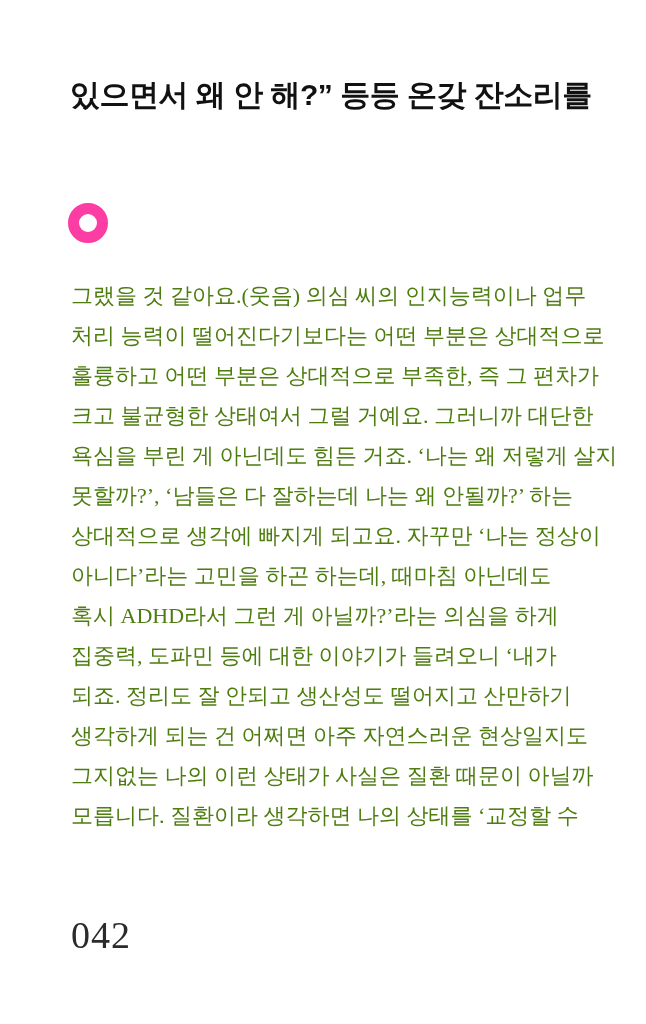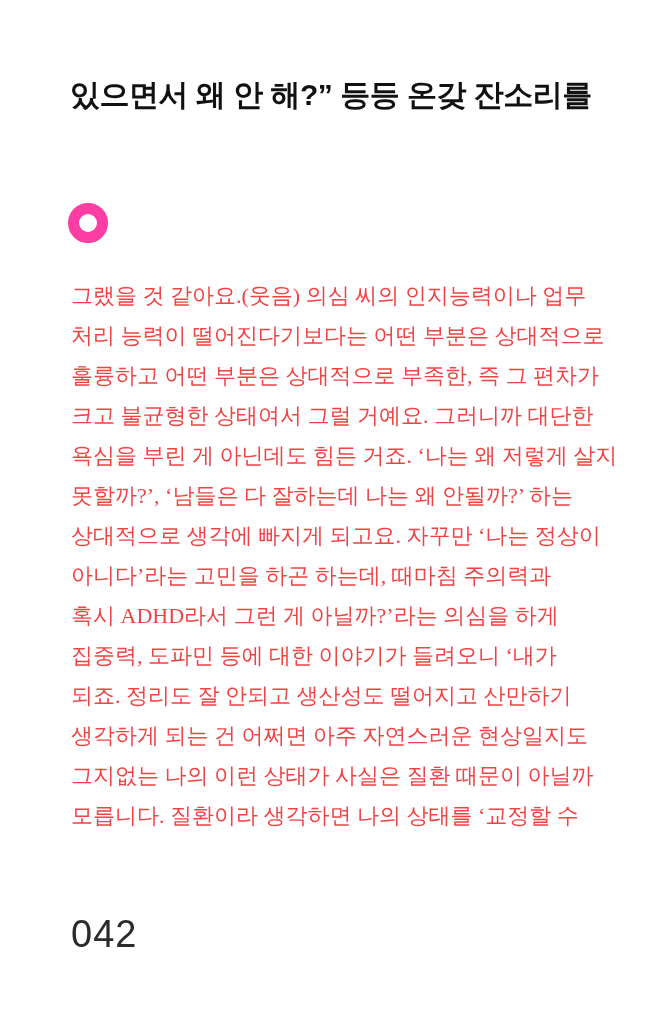--- a/index.html
+++ b/index.html
@@ -39,30 +39,30 @@
     background: transparent;
   }
   .body-text {
     position: absolute;
     left: 71px;
     top: 276px;
     width: 520px;
     font-family: "Liberation Serif", "DejaVu Serif", serif;
     font-size: 22px;
     line-height: 40px;
-    color: #ef4444;
+    color: #4d7c0f;
   }
   .body-text .line {
     white-space: nowrap;
   }
   .page-number {
     position: absolute;
     left: 71px;
     top: 913px;
-    font-family: Liberation Sans, sans-serif;
+    font-family: Liberation Serif, serif;
     font-weight: 300;
     font-size: 38px;
     letter-spacing: 1px;
     color: #2b2b2b;
   }
 </style>
 </head>
 <body>
 
 <div class="page">
@@ -74,21 +74,21 @@
   <div class="ring"></div>
 
   <div class="body-text">
     <div class="line">그랬을 것 같아요.(웃음) 의심 씨의 인지능력이나 업무</div>
     <div class="line">처리 능력이 떨어진다기보다는 어떤 부분은 상대적으로</div>
     <div class="line">훌륭하고 어떤 부분은 상대적으로 부족한, 즉 그 편차가</div>
     <div class="line">크고 불균형한 상태여서 그럴 거예요. 그러니까 대단한</div>
     <div class="line">욕심을 부린 게 아닌데도 힘든 거죠. ‘나는 왜 저렇게 살지</div>
     <div class="line">못할까?’, ‘남들은 다 잘하는데 나는 왜 안될까?’ 하는</div>
     <div class="line">상대적으로 생각에 빠지게 되고요. 자꾸만 ‘나는 정상이</div>
-    <div class="line">아니다’라는 고민을 하곤 하는데, 때마침 주의력과</div>
+    <div class="line">아니다’라는 고민을 하곤 하는데, 때마침 아닌데도</div>
     <div class="line">혹시 ADHD라서 그런 게 아닐까?’라는 의심을 하게</div>
     <div class="line">집중력, 도파민 등에 대한 이야기가 들려오니 ‘내가</div>
     <div class="line">되죠. 정리도 잘 안되고 생산성도 떨어지고 산만하기</div>
     <div class="line">생각하게 되는 건 어쩌면 아주 자연스러운 현상일지도</div>
     <div class="line">그지없는 나의 이런 상태가 사실은 질환 때문이 아닐까</div>
     <div class="line">모릅니다. 질환이라 생각하면 나의 상태를 ‘교정할 수</div>
   </div>
 
   <div class="page-number">042</div>
 

